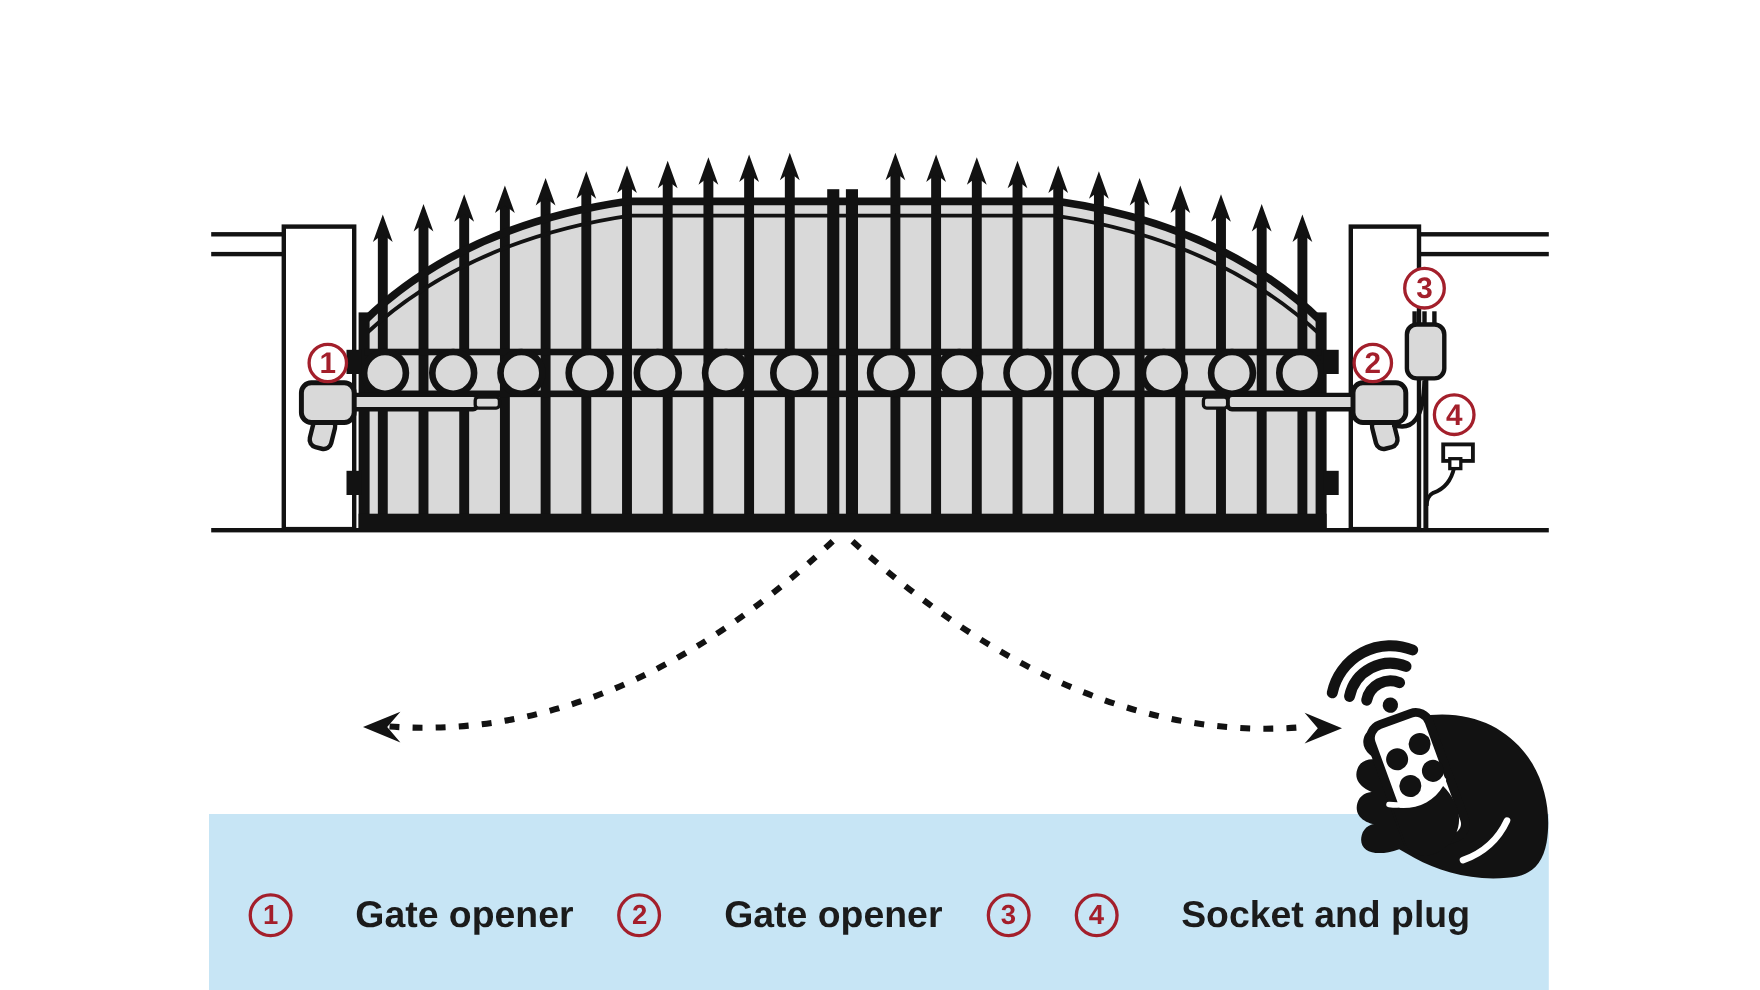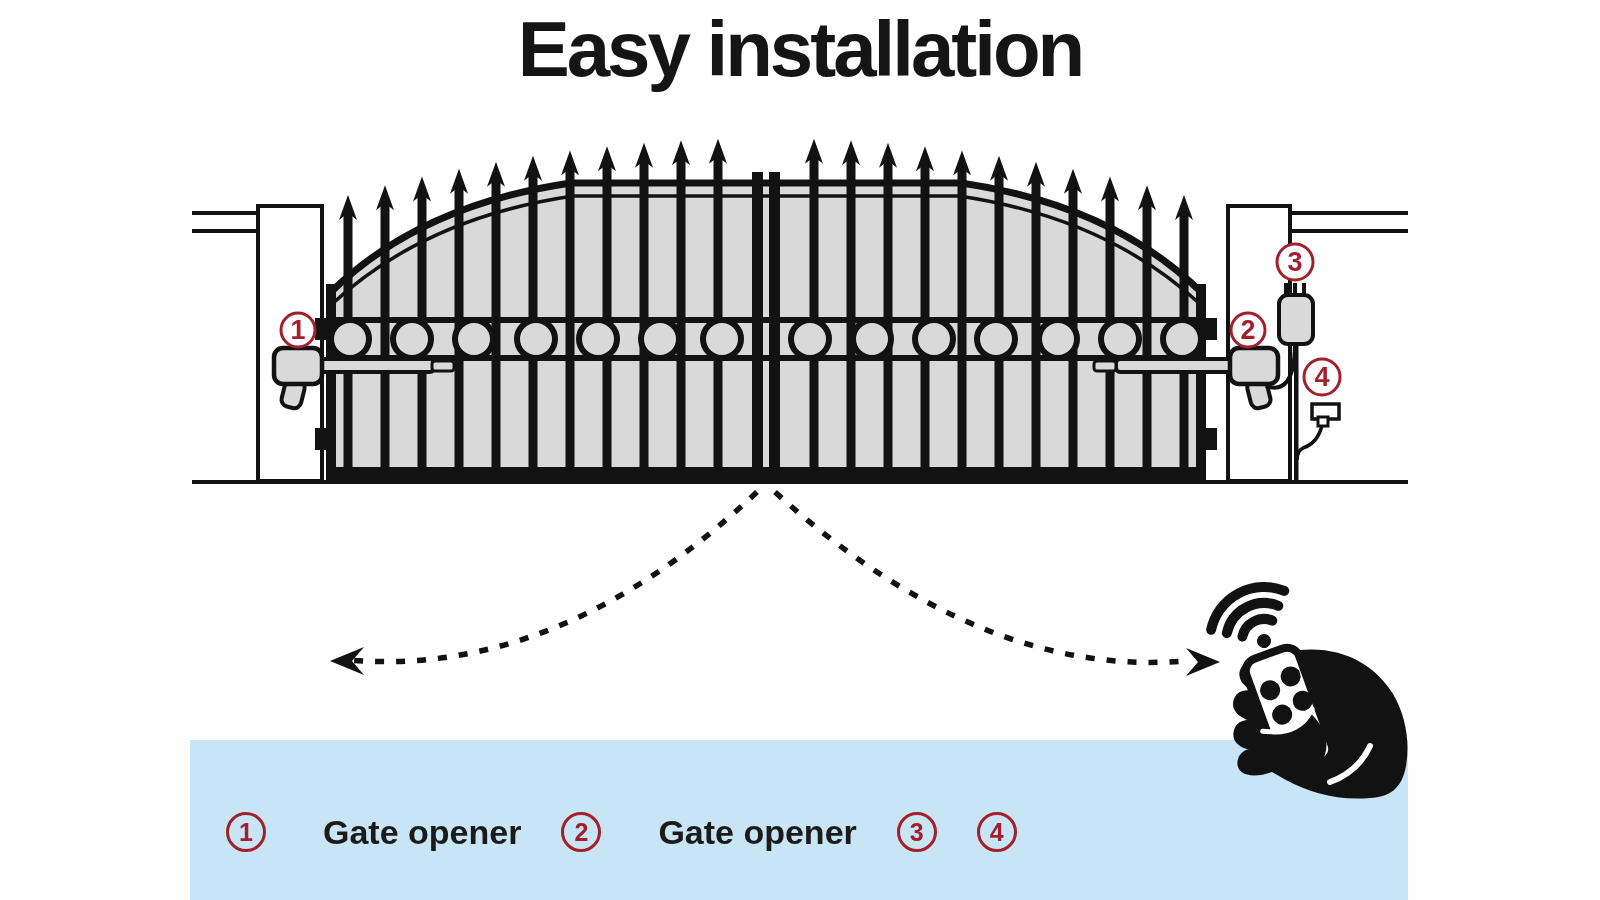--- a/index.html
+++ b/index.html
@@ -15,37 +15,37 @@
               color:#a31f2b;font-size:25px;font-weight:bold;flex:0 0 auto;}
   .legend-label{font-size:34px;font-weight:bold;color:#1b1b1b;margin-left:44px;}
   svg.diagram{position:absolute;left:0;top:0;}
   .callout-num{font-family:"Liberation Sans",sans-serif;font-size:27px;font-weight:bold;fill:#a31f2b;}
 </style>
 </head>
 <body>
 
 <div class="stage">
 
-  <div class="title">Easy installation</div>
 
   <div class="band">
     <div class="legend">
       <div class="legend-item">
         <span class="num-circle">1</span>
         <span class="legend-label">Gate opener</span>
       </div>
       <div class="legend-item">
         <span class="num-circle">2</span>
         <span class="legend-label">Gate opener</span>
       </div>
       <div class="legend-item">
         <span class="num-circle">3</span>
       </div>
       <div class="legend-item">
         <span class="num-circle">4</span>
+        <span class="legend-label">Socket and plug</span>
       </div>
     </div>
   </div>
 
   <svg class="diagram" width="1600" height="900" viewBox="0 0 1600 900">
 
     <path d="M 331 480 L 331 292 Q 420 205 571 183 L 961 183 Q 1112 205 1201 292 L 1201 480 Z" fill="#d9d9d9"></path>
 
     <g id="pickets">
         <rect x="343.5" y="210" width="9" height="258" fill="#121212"></rect>

